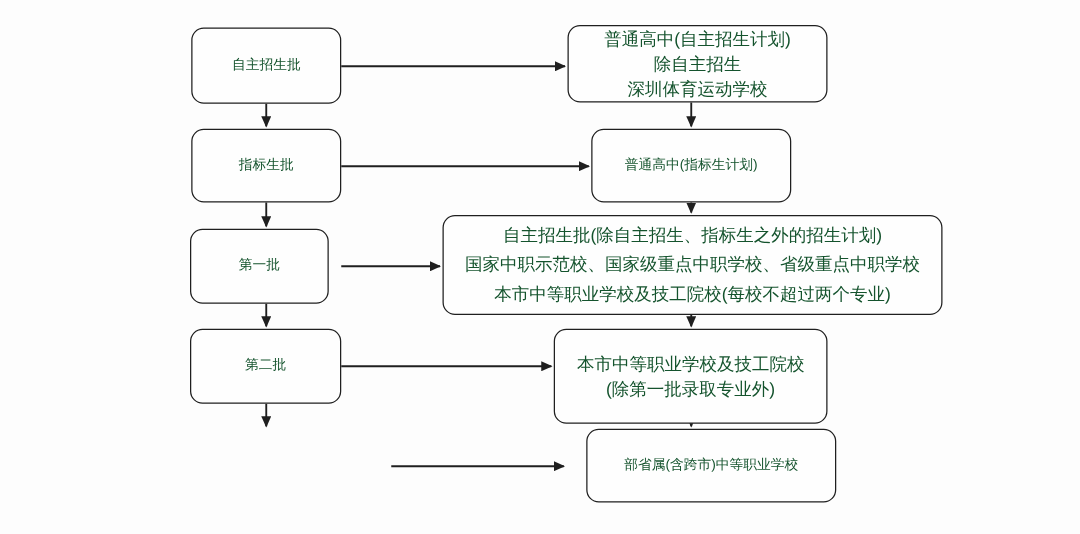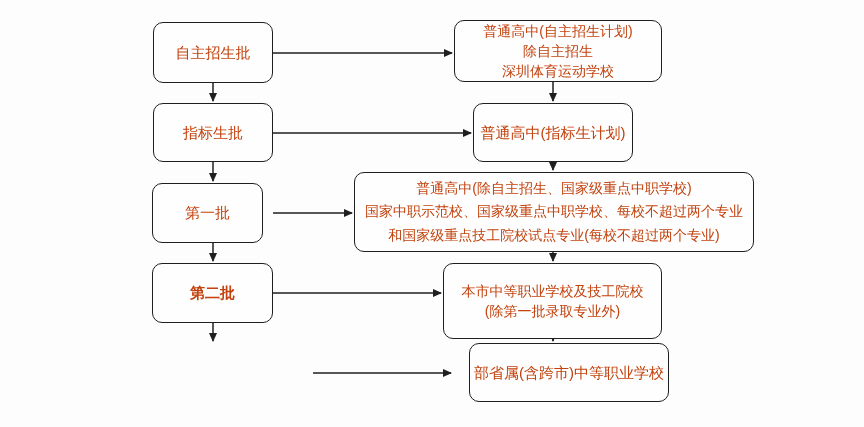--- a/index.html
+++ b/index.html
@@ -20,36 +20,36 @@
     left: 0; top: 0;
     width: 864px; height: 427px;
     pointer-events: none;
   }
   .node {
     position: absolute;
     box-sizing: border-box;
     border: 1.5px solid #1f1f1f;
     border-radius: 10px;
     background: #fefefe;
-    color: #c2410c;
+    color: #14532d;
     display: flex;
     flex-direction: column;
     align-items: center;
     justify-content: center;
     text-align: center;
     line-height: 1.45;
   }
   .node .line { display: block; white-space: nowrap; }
-  .batch-font { font-size: 15px; justify-content: center; }
+  .batch-font { font-size: 11px; justify-content: center; }
   .target-font { font-size: 14px; }
   
   .n-l1 { left: 153px; top: 22px;  width: 120px; height: 61px; }
   .n-l2 { left: 153px; top: 103px; width: 120px; height: 59px; border-radius: 10px; }
   .n-l3 { left: 152px; top: 183px; width: 111px; height: 60px; }
-  .n-l4 { left: 152px; top: 263px; width: 121px; height: 60px; font-weight: bold; }
+  .n-l4 { left: 152px; top: 263px; width: 121px; height: 60px; }
   .n-l5 { left: 113px; top: 343px; width: 200px; height: 59px; }
   
   .n-r1 { left: 454px; top: 20px;  width: 208px; height: 62px; }
   .n-r2 { left: 473px; top: 103px; width: 160px; height: 59px; }
   .n-r3 { left: 354px; top: 172px; width: 400px; height: 80px; line-height: 1.65; }
   .n-r4 { left: 443px; top: 263px; width: 219px; height: 76px; }
   .n-r5 { left: 453px; top: 343px; width: 200px; height: 59px; margin-left: 16px; }
 </style>
 </head>
 <body>
@@ -95,23 +95,23 @@
 
   <div class="node target-font n-r1">
     <span class="line">普通高中(自主招生计划)</span>
     <span class="line">除自主招生</span>
     <span class="line">深圳体育运动学校</span>
   </div>
   <div class="node batch-font n-r2">
     <span class="line">普通高中(指标生计划)</span>
   </div>
   <div class="node target-font n-r3">
-    <span class="line">普通高中(除自主招生、国家级重点中职学校)</span>
-    <span class="line">国家中职示范校、国家级重点中职学校、每校不超过两个专业</span>
-    <span class="line">和国家级重点技工院校试点专业(每校不超过两个专业)</span>
+    <span class="line">自主招生批(除自主招生、指标生之外的招生计划)</span>
+    <span class="line">国家中职示范校、国家级重点中职学校、省级重点中职学校</span>
+    <span class="line">本市中等职业学校及技工院校(每校不超过两个专业)</span>
   </div>
   <div class="node target-font n-r4">
     <span class="line">本市中等职业学校及技工院校</span>
     <span class="line">(除第一批录取专业外)</span>
   </div>
   <div class="node batch-font n-r5">
     <span class="line">部省属(含跨市)中等职业学校</span>
   </div>
 
 </div>

